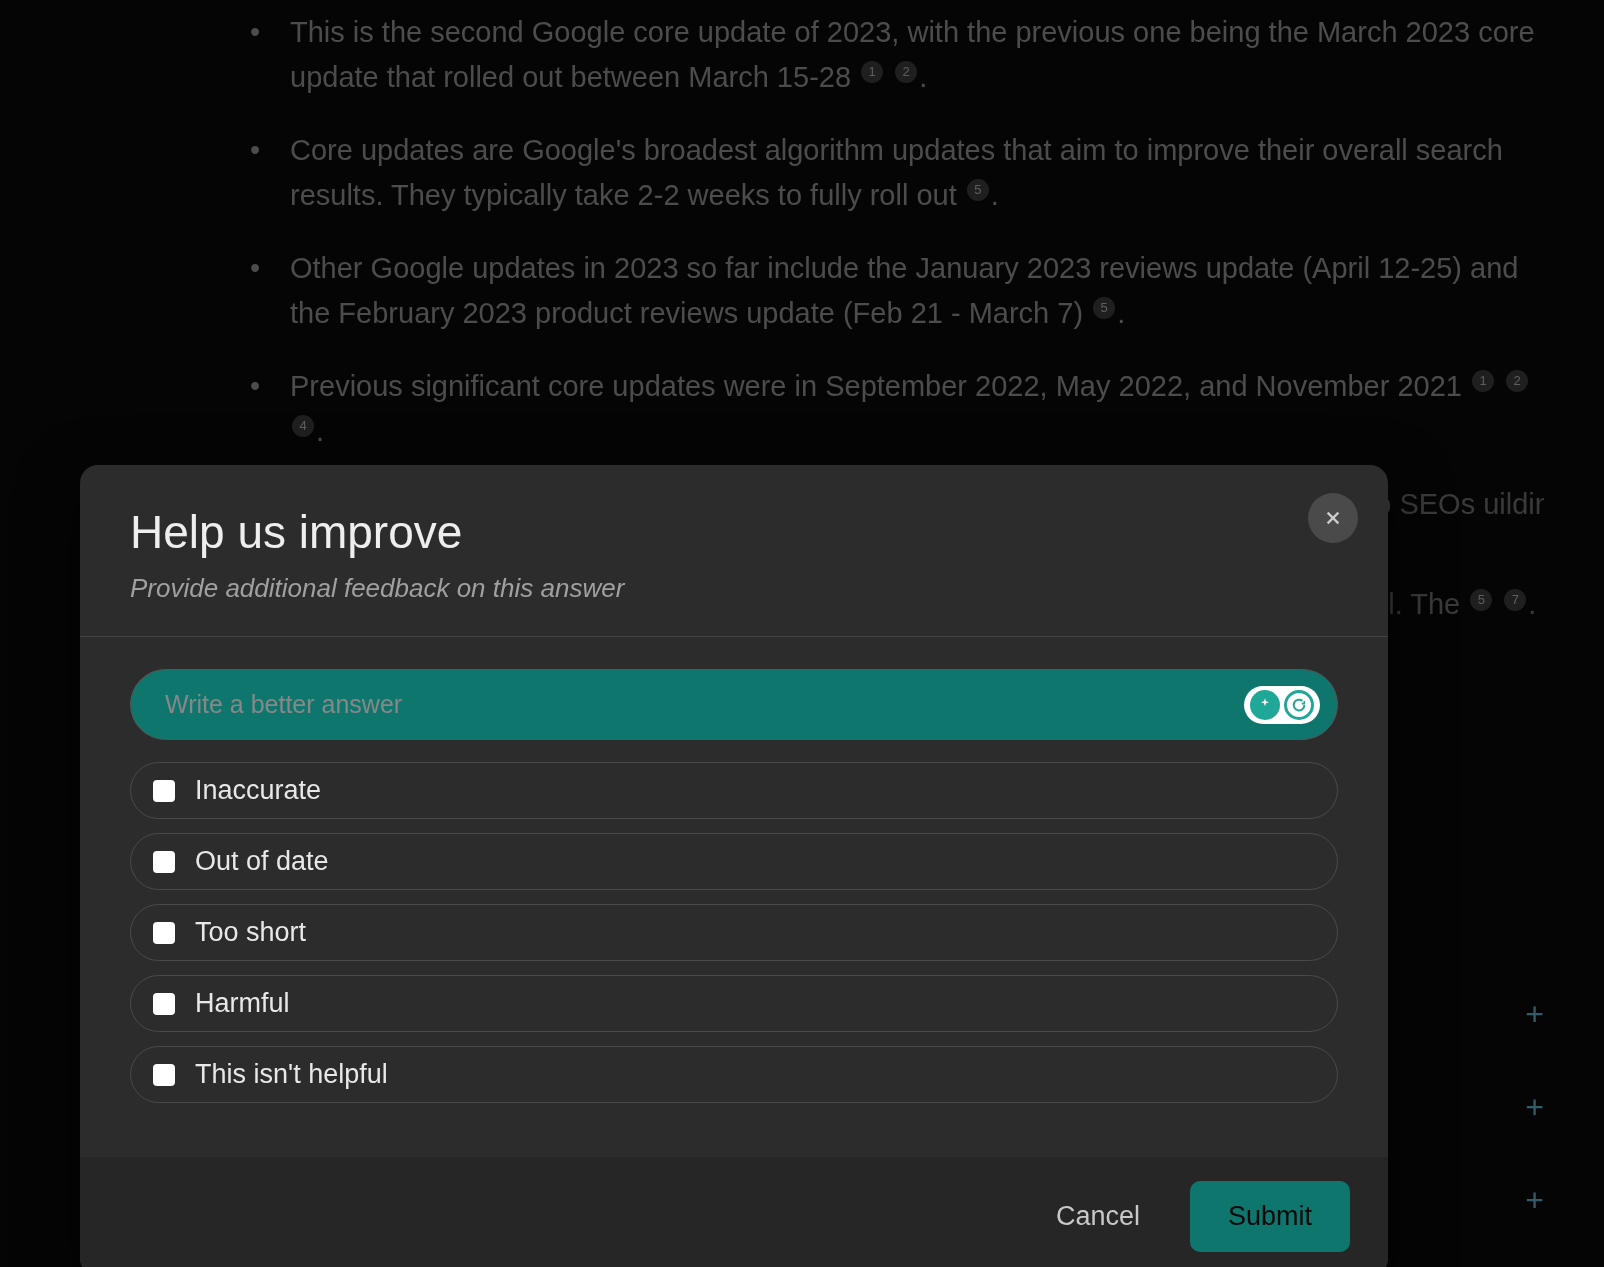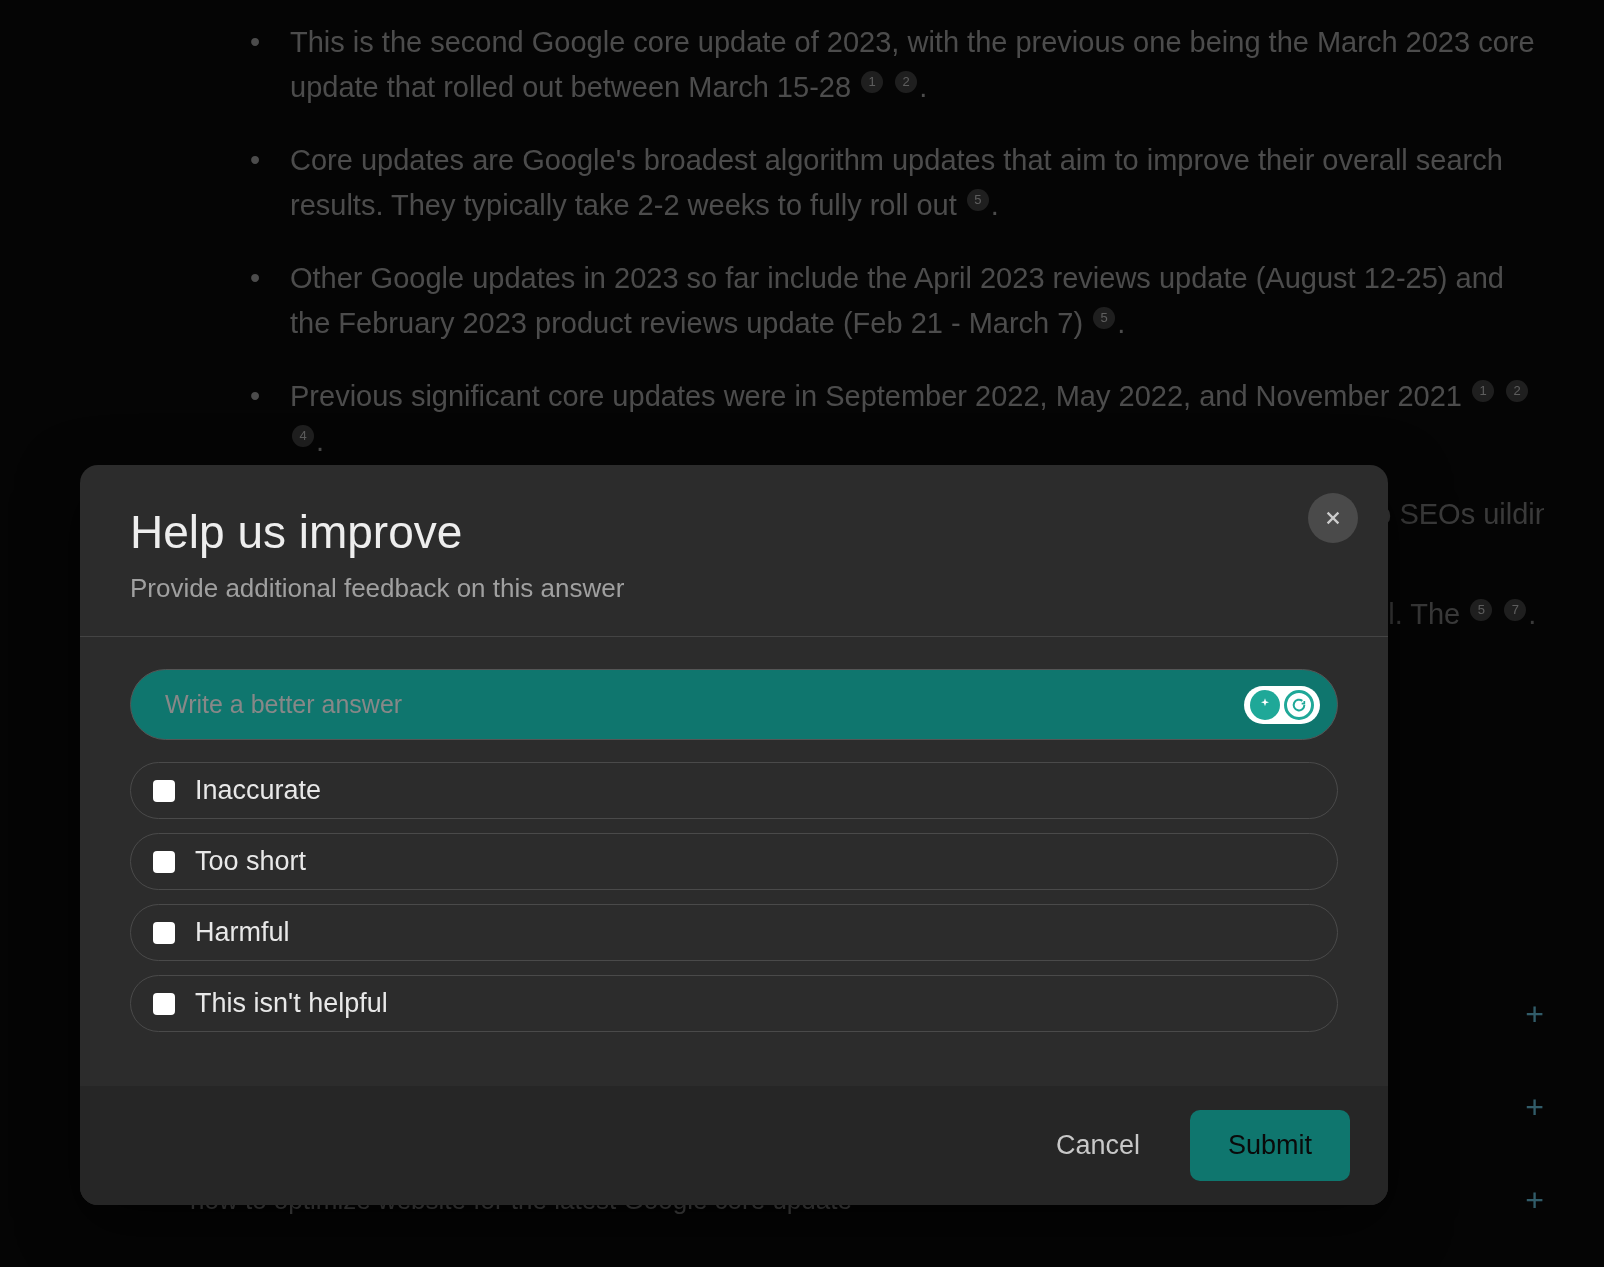--- a/index.html
+++ b/index.html
@@ -6,21 +6,21 @@
   body {
     background: #0a0a0a;
     font-family: -apple-system, BlinkMacSystemFont, "Segoe UI", Helvetica, Arial, sans-serif;
     color: #c8c8c8;
     width: 1604px;
     height: 1267px;
     overflow: hidden;
     position: relative;
   }
   .bg-content {
-    padding: 20px 60px 0 185px;
+    padding: 10px 60px 0 185px;
     font-size: 29px;
     line-height: 1.55;
     color: #8a8a8a;
   }
   .bg-content ul { list-style: none; }
   .bg-content li {
     position: relative;
     padding-left: 105px;
     margin-bottom: 28px;
   }
@@ -85,20 +85,21 @@
   }
   .modal-title {
     font-size: 46px;
     font-weight: 400;
     color: #eee;
     margin-bottom: 14px;
   }
   .modal-sub {
     font-size: 26px;
     color: #a0a0a0;
+    font-style: italic;
   }
   .close-btn {
     position: absolute;
     top: 28px;
     right: 30px;
     width: 50px;
     height: 50px;
     border-radius: 50%;
     background: #4a4a4a;
     display: flex;
@@ -194,21 +195,21 @@
     cursor: pointer;
   }
 </style>
 <style>#bullet-list li.frag::before{display:none}</style><style>#bullet-list li.frag::before{display:none}</style></head>
 <body>
 
 <div class="bg-content">
   <ul id="bullet-list">
       <li><span>This is the second Google core update of 2023, with the previous one being the March 2023 core update that rolled out between March 15-28</span> <span class="cite">1</span> <span class="cite">2</span>.</li>
       <li><span>Core updates are Google's broadest algorithm updates that aim to improve their overall search results. They typically take 2-2 weeks to fully roll out</span> <span class="cite">5</span>.</li>
-      <li><span>Other Google updates in 2023 so far include the April 2023 reviews update (August 12-25) and the February 2023 product reviews update (Feb 21 - March 7)</span> <span class="cite">5</span>.</li>
+      <li><span>Other Google updates in 2023 so far include the January 2023 reviews update (April 12-25) and the February 2023 product reviews update (Feb 21 - March 7)</span> <span class="cite">5</span>.</li>
       <li><span>Previous significant core updates were in September 2022, May 2022, and November 2021</span> <span class="cite">1</span> <span class="cite">2</span> <span class="cite">4</span>.</li>
       <li class="frag" style="padding-left: 1100px; white-space: nowrap; overflow: hidden; list-style: none; position: relative; margin-bottom: 56px; color: rgb(106, 106, 106); --b: none; content: none; visibility: visible; text-indent: 0px;"><span>sites, so SEOs uilding high-quality</span></li>
       <li class="frag" style="padding-left: 1100px; white-space: nowrap; overflow: hidden; list-style: none; position: relative; margin-bottom: 28px; color: rgb(106, 106, 106); --b: none; content: none; visibility: visible; text-indent: 0px;"><span>e helpful. The</span> <span class="cite">5</span> <span class="cite">7</span>.</li>
     </ul>
 </div>
 
 <div class="bg-bottom" id="related-section">
     <div class="related-row">
       <span></span>
       <span class="plus-icon">+</span>
@@ -252,20 +253,24 @@
         </div>
       </div>
     </div>
     <div id="options-container">
         <div class="option-row">
           <div class="checkbox"></div>
           <span class="option-label">Inaccurate</span>
         </div>
         <div class="option-row">
           <div class="checkbox"></div>
+          <span class="option-label">Out of date</span>
+        </div>
+        <div class="option-row">
+          <div class="checkbox"></div>
           <span class="option-label">Too short</span>
         </div>
         <div class="option-row">
           <div class="checkbox"></div>
           <span class="option-label">Harmful</span>
         </div>
         <div class="option-row">
           <div class="checkbox"></div>
           <span class="option-label">This isn't helpful</span>
         </div>

